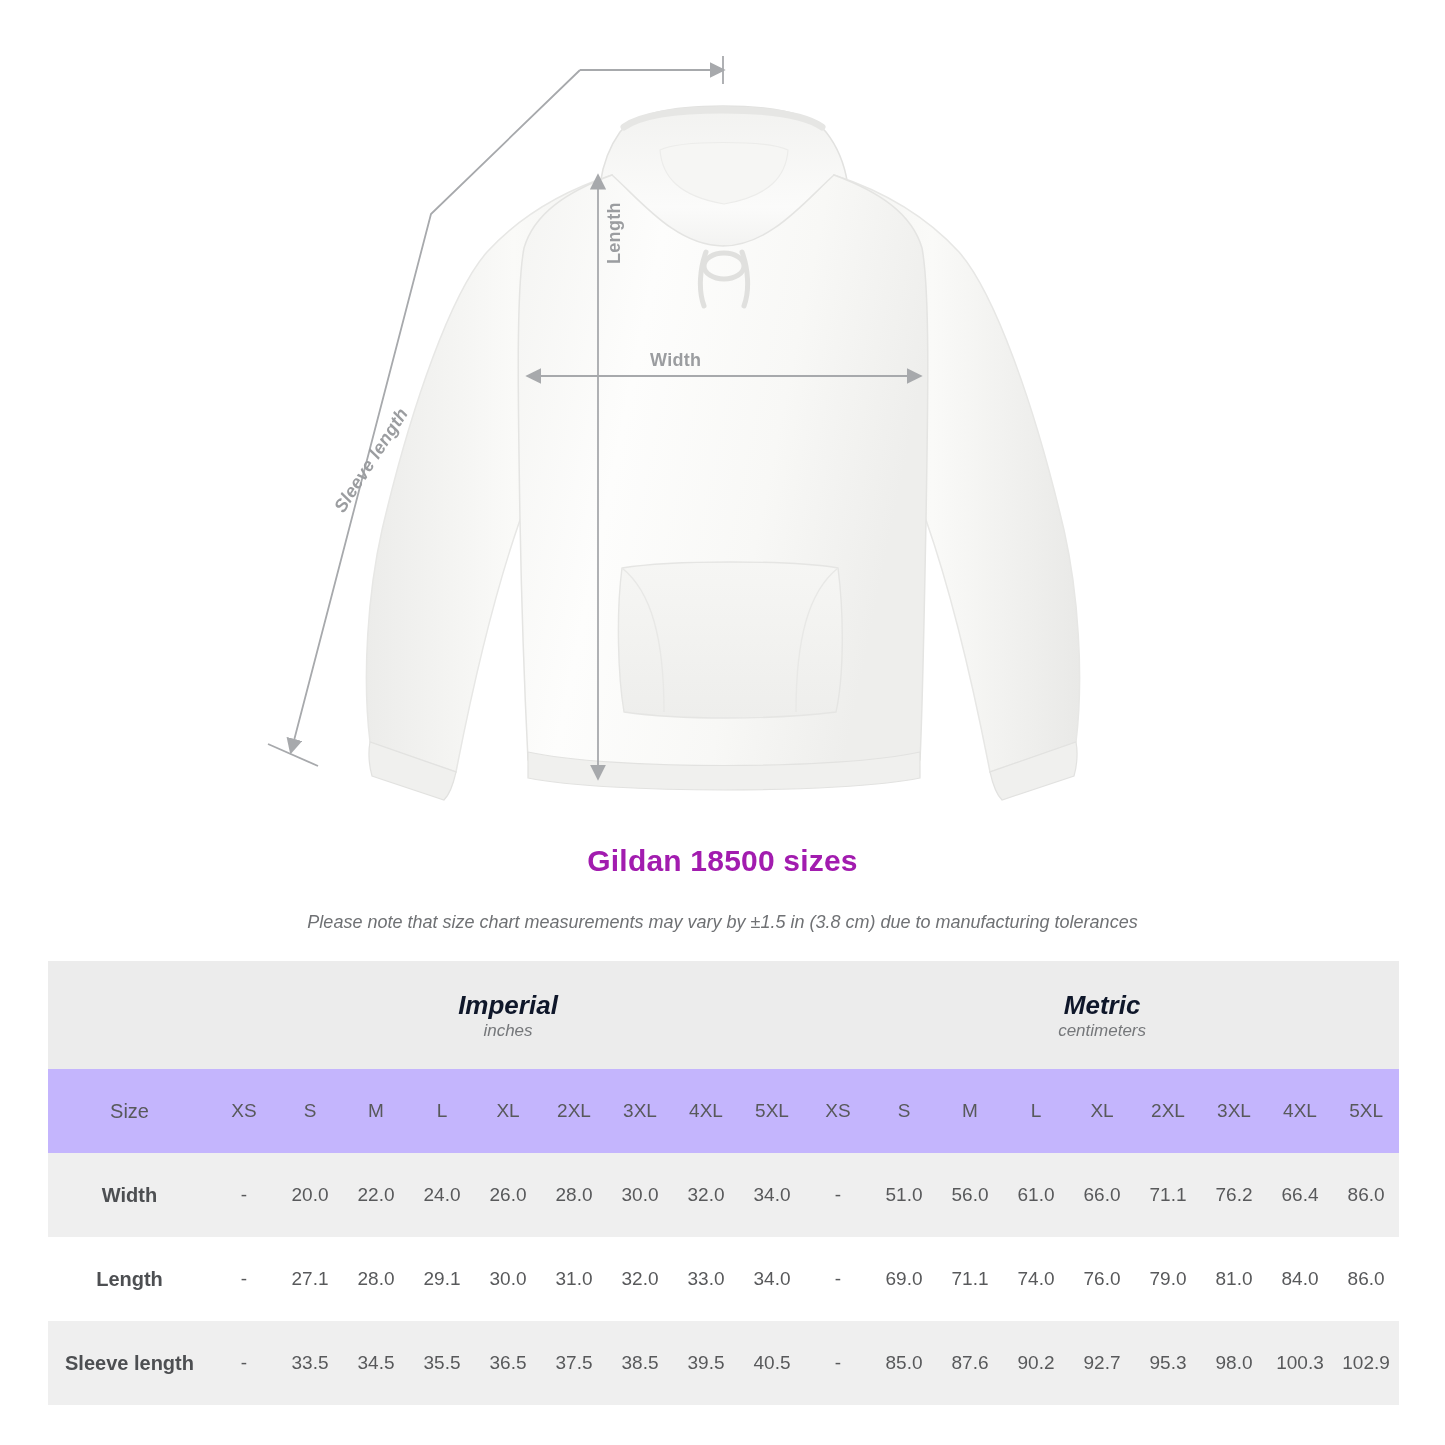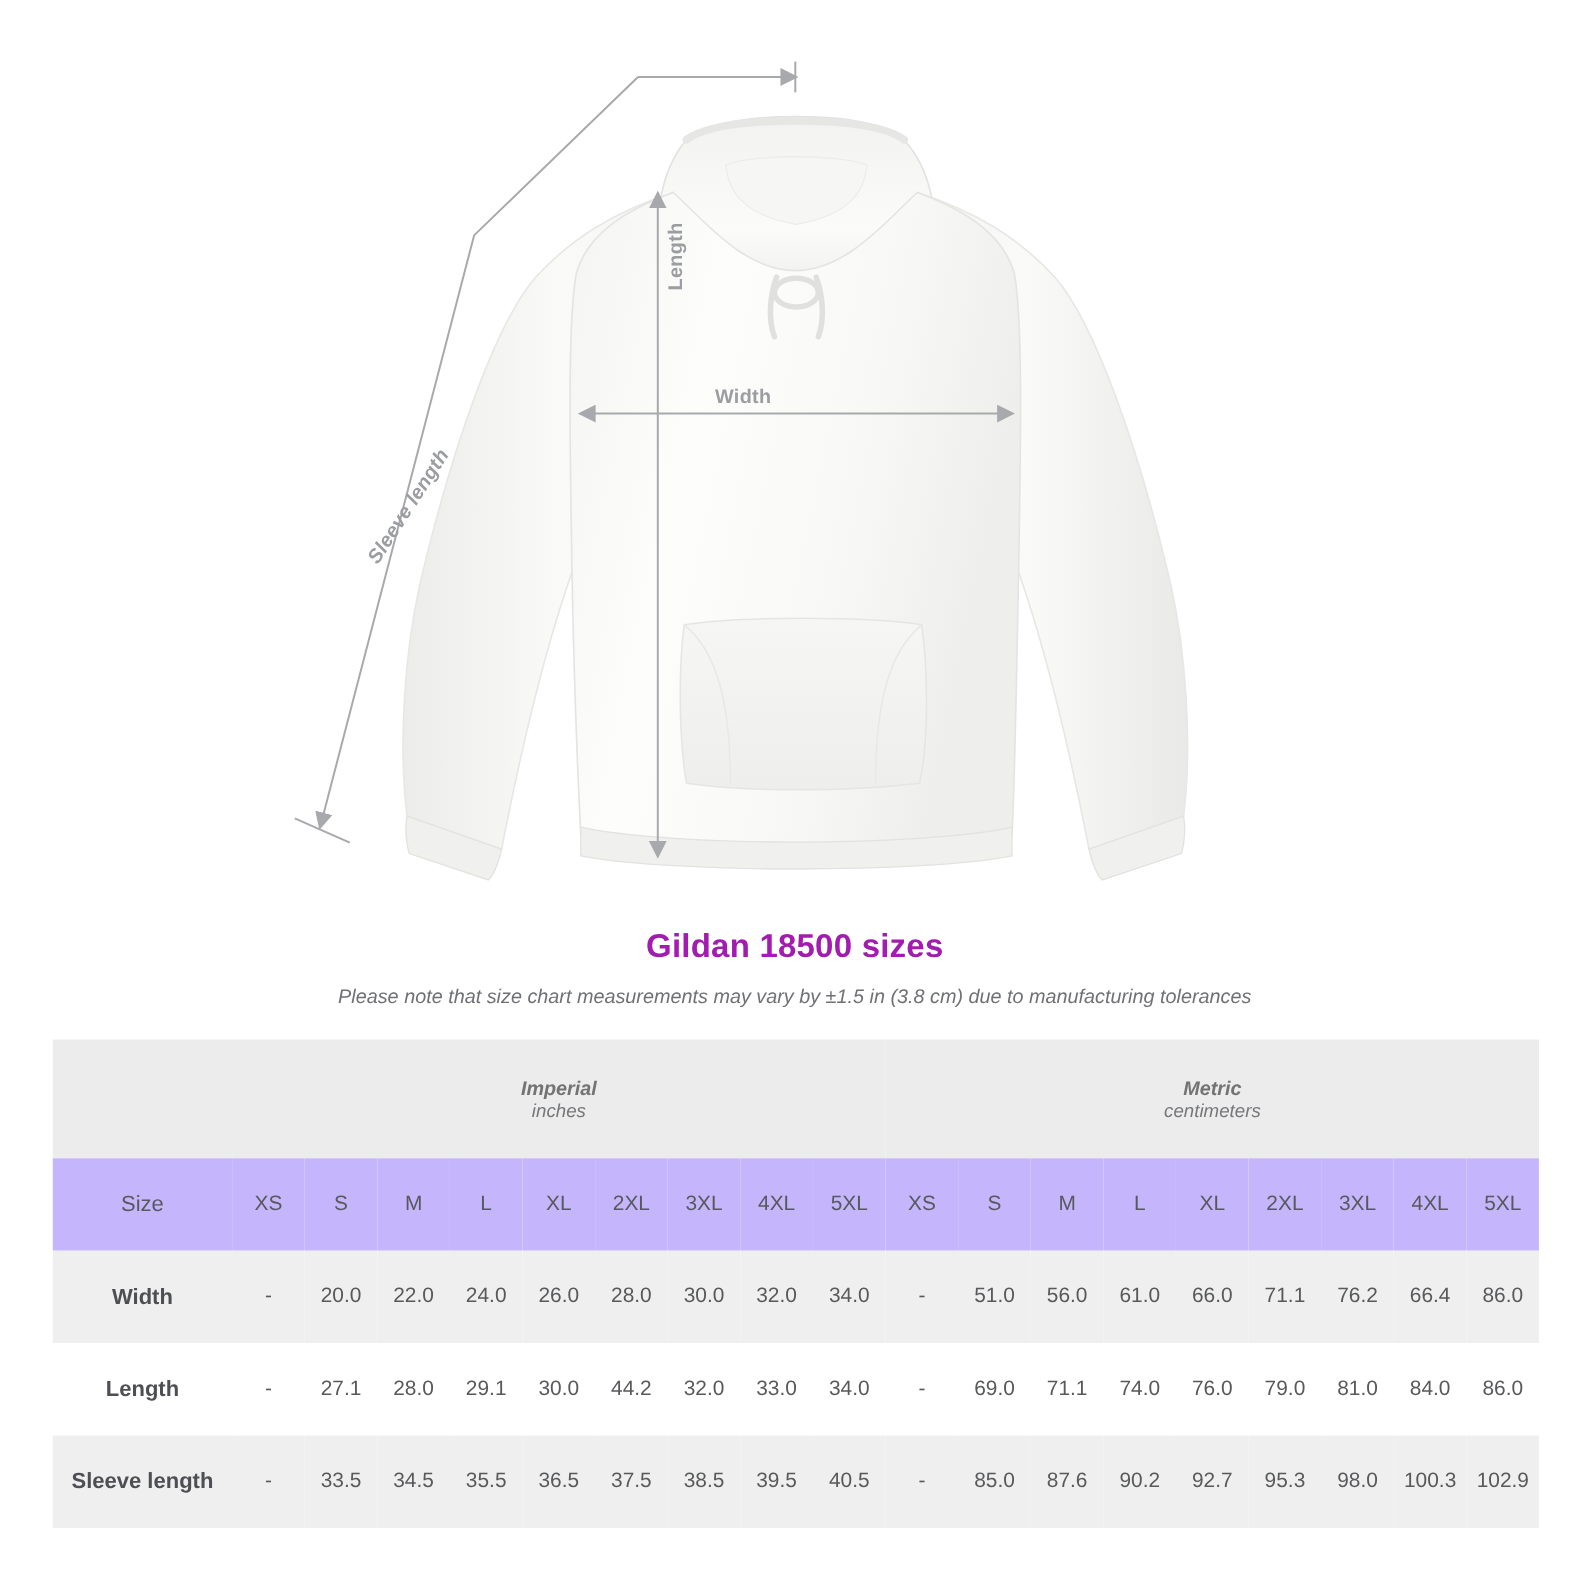--- a/index.html
+++ b/index.html
@@ -65,21 +65,21 @@
     text-align: center;
     margin-top: 24px;
   }
   .title {
     font-size: 30px;
     font-weight: bold;
     color: #a21caf;
     letter-spacing: .2px;
   }
   .subtitle {
-    margin-top: 18px;
+    margin-top: 34px;
     font-size: 18px;
     font-style: italic;
     color: #6f7174;
   }
 
   
   .table-wrap {
     margin: 28px 48px 0 48px;
   }
   table.size-chart {
@@ -94,24 +94,24 @@
     font-weight: normal;
     color: #58595b;
     border: none;
   }
   .unit-row td {
     background: #ececec;
     height: 108px;
     padding: 0;
   }
   .unit-name {
-    font-size: 18px;
+    font-size: 26px;
     font-style: italic;
     font-weight: bold;
-    color: #737373;
+    color: #0f172a;
     line-height: 1.25;
   }
   .unit-sub {
     font-size: 17px;
     font-style: italic;
     color: #75777a;
     margin-top: 0;
   }
   .head-row td {
     height: 82px;
@@ -316,21 +316,21 @@
           <td>86.0</td>
         </tr>
 
         <tr class="data-row row-plain">
           <td class="rowlabel">Length</td>
           <td>-</td>
           <td>27.1</td>
           <td>28.0</td>
           <td>29.1</td>
           <td>30.0</td>
-          <td>44.2</td>
+          <td>31.0</td>
           <td>32.0</td>
           <td>33.0</td>
           <td>34.0</td>
           <td>-</td>
           <td>69.0</td>
           <td>71.1</td>
           <td>74.0</td>
           <td>76.0</td>
           <td>79.0</td>
           <td>81.0</td>

